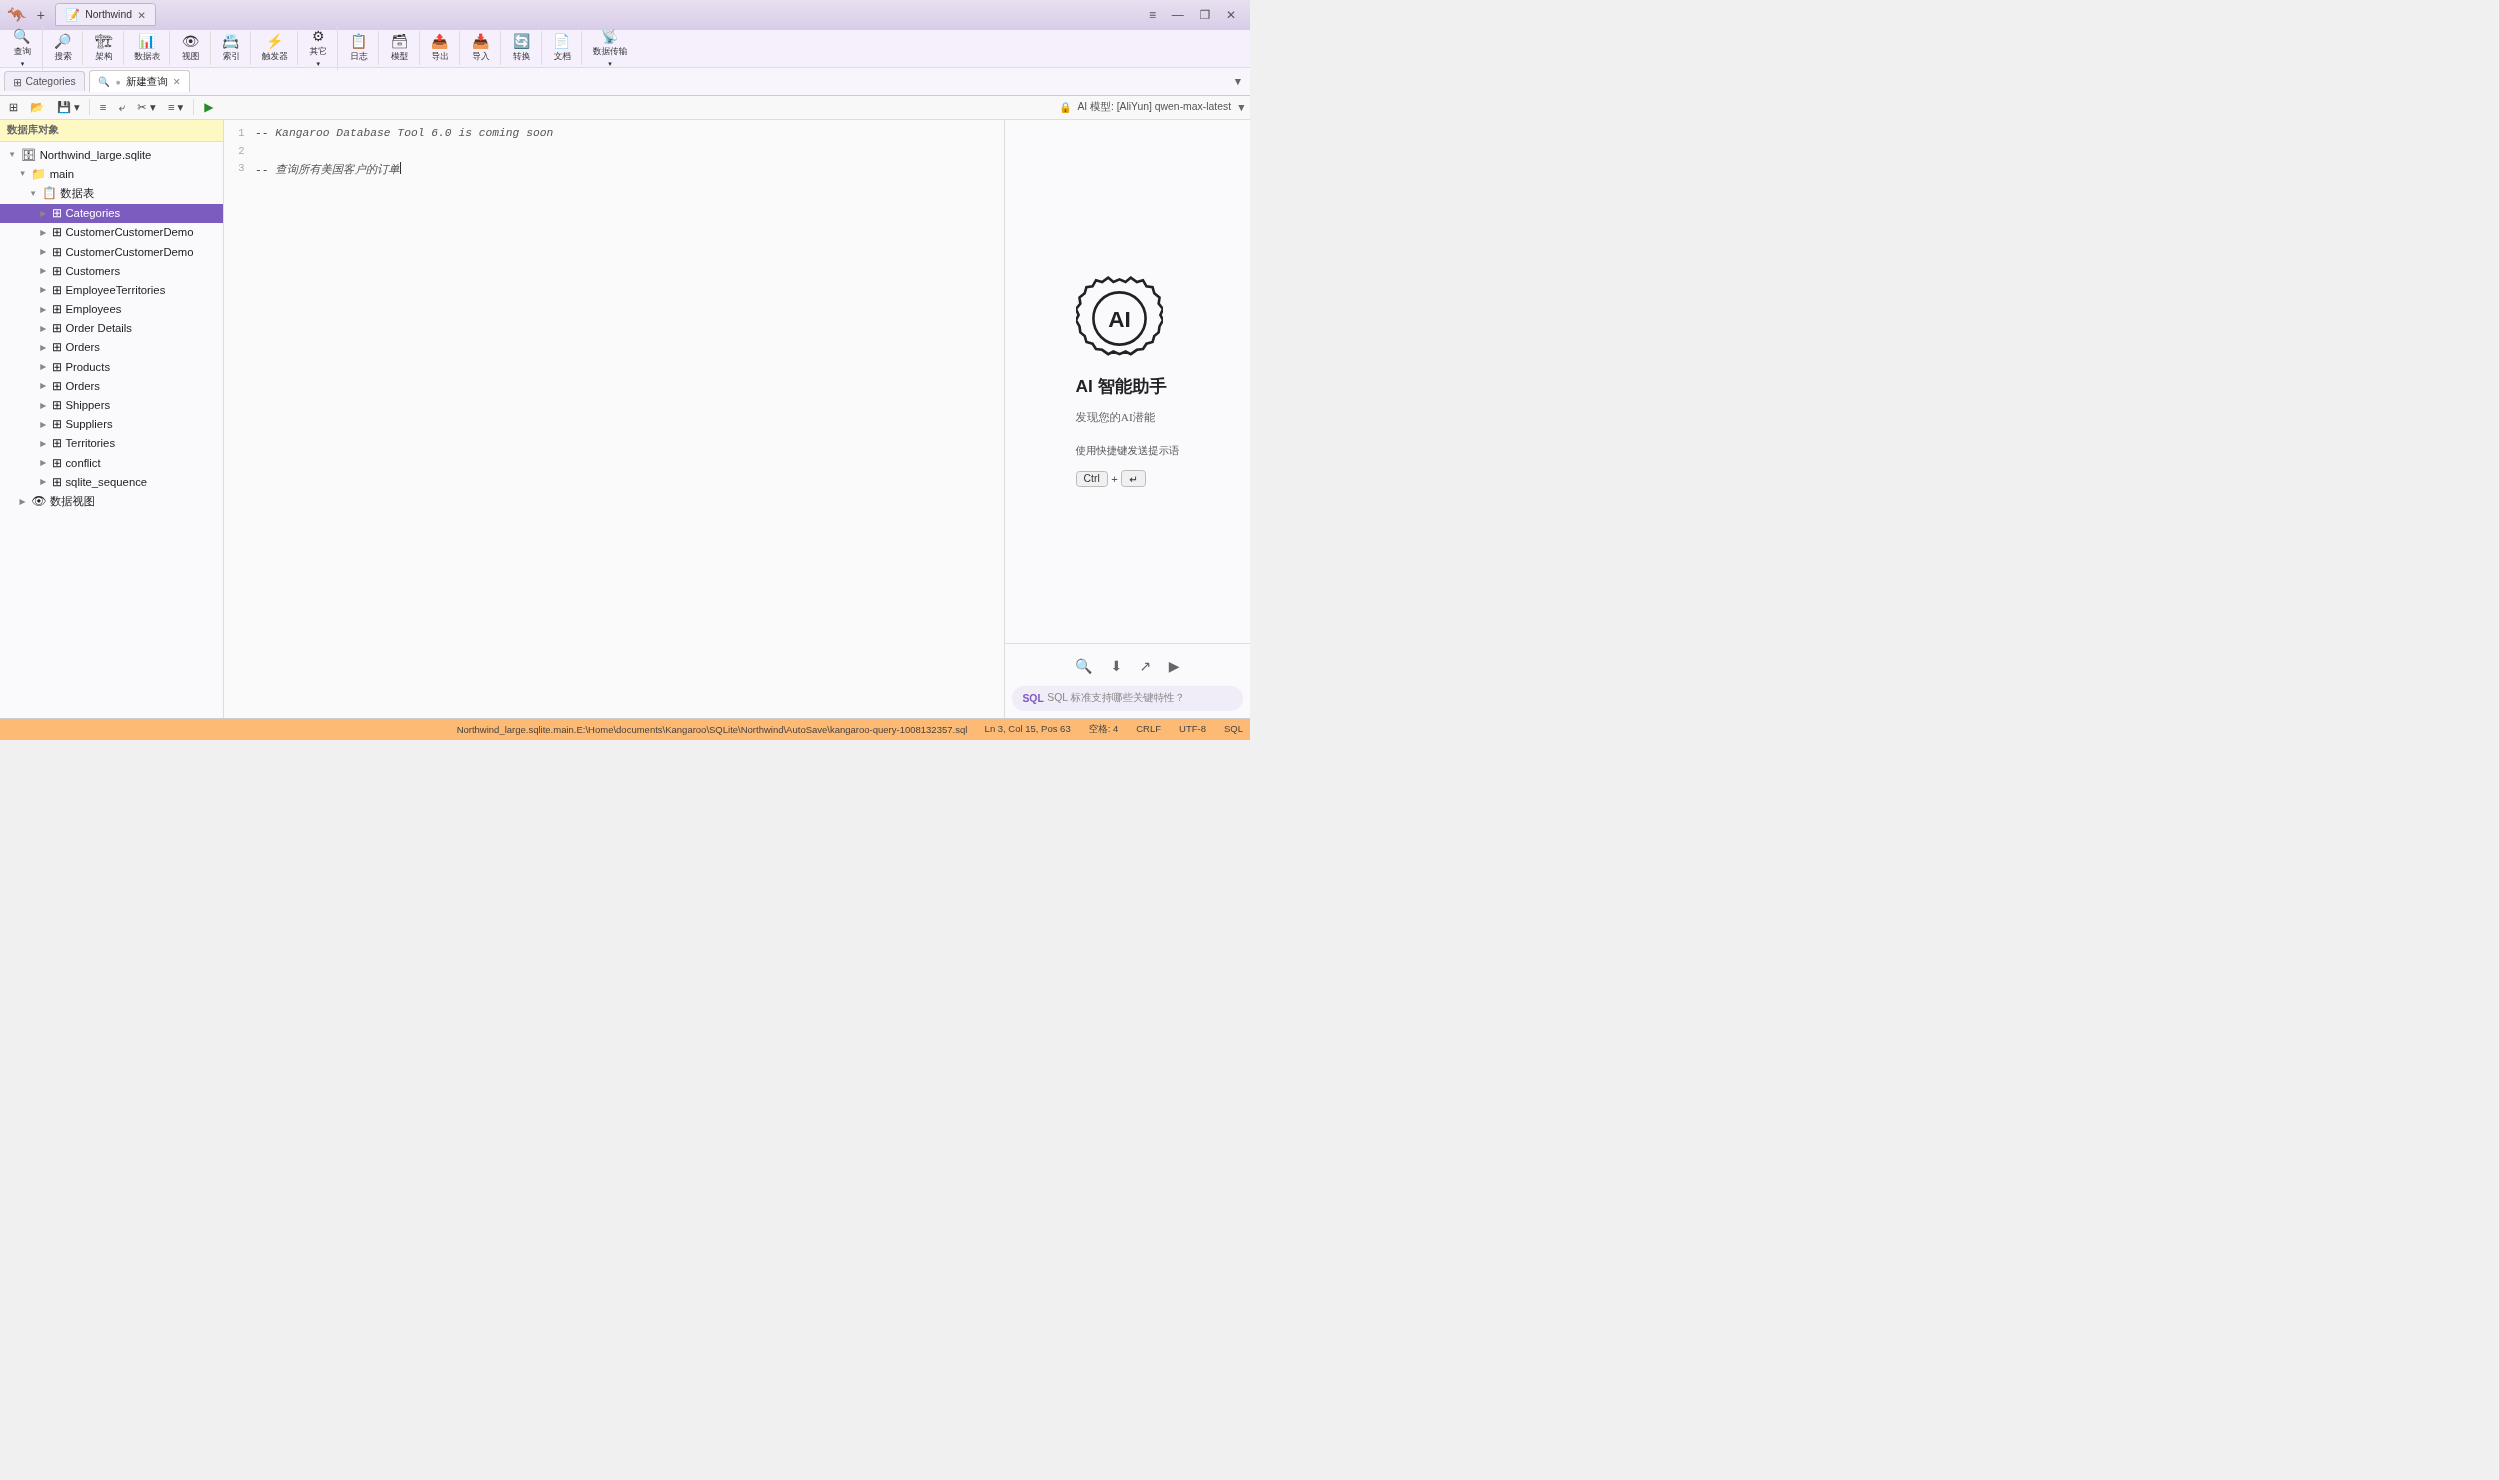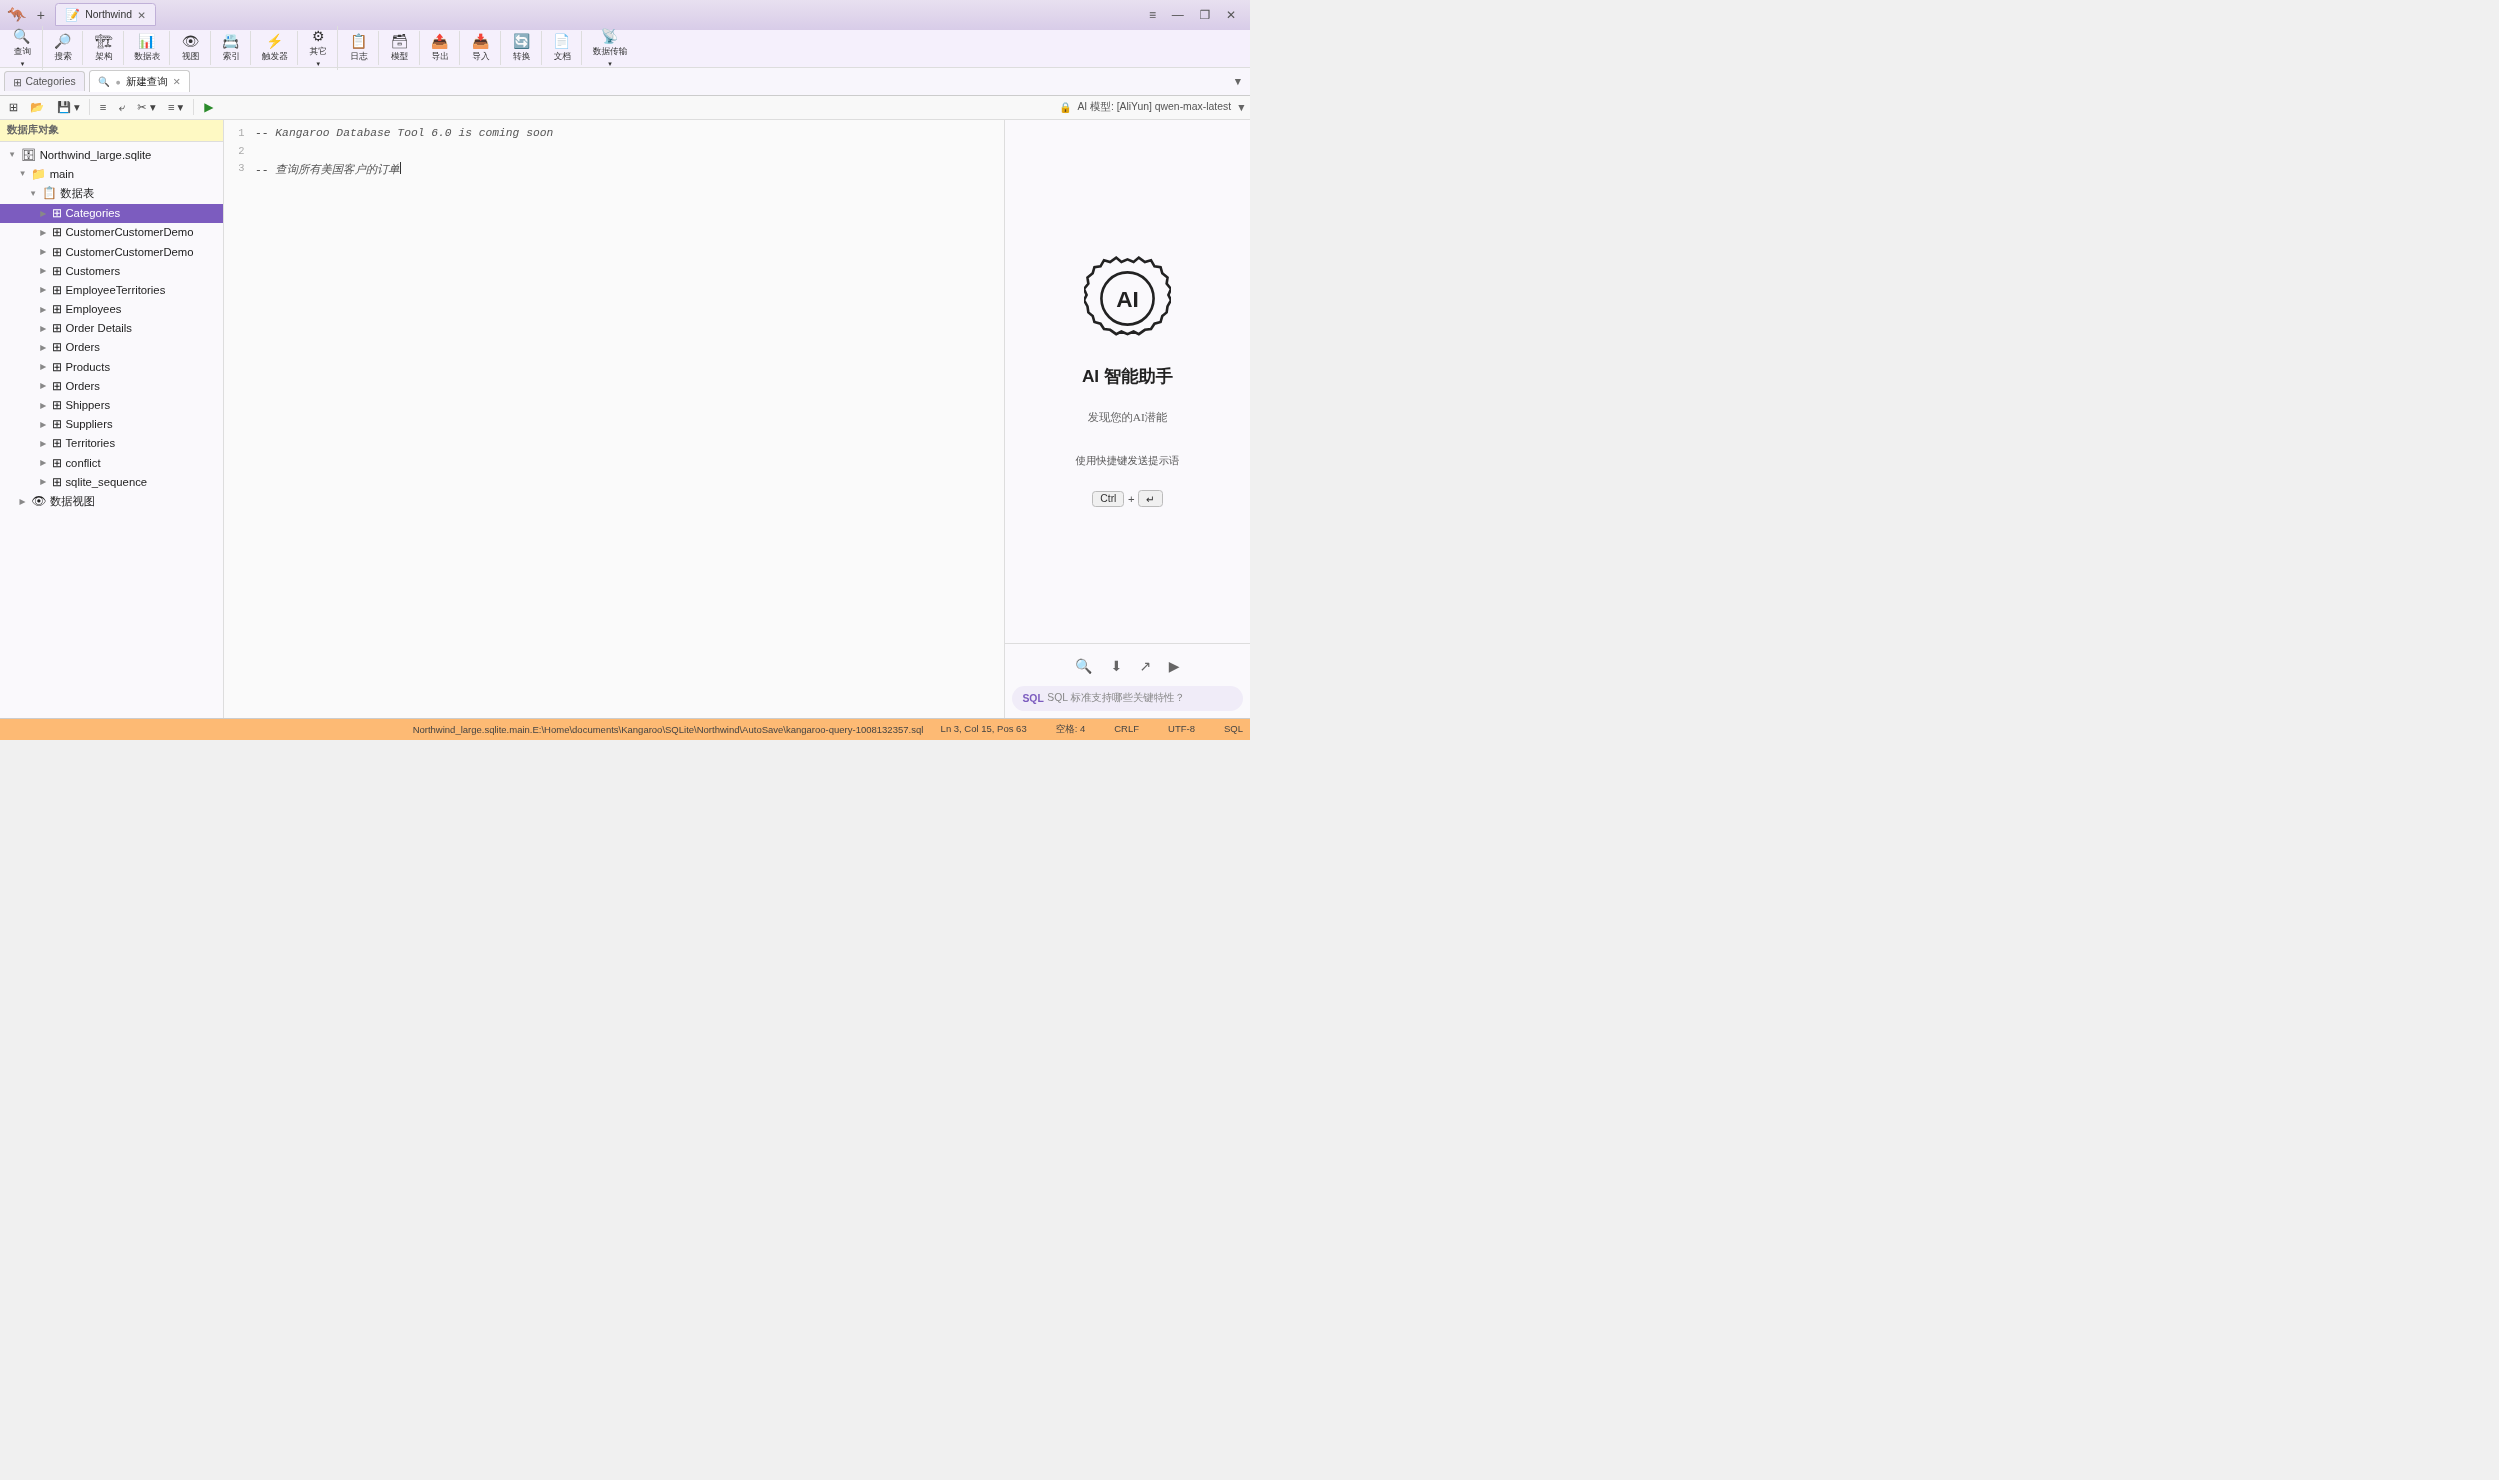--- a/index.html
+++ b/index.html
@@ -151,22 +151,22 @@
       animation: blink 1s step-end infinite;
     }
     @keyframes blink { 50% { opacity: 0; } }
 
     
     #ai-panel {
       width: 246px; background: #faf9fc; border-left: 0.9px solid #ddd;
       display: flex; flex-direction: column; align-items: center;
     }
     #ai-content {
-      flex: 1; display: flex; flex-direction: column; align-items: center;
-      justify-content: center; gap: 22px; padding: 17.3px;
+      flex: 1; display: flex; flex-direction: column; 
+      justify-content: center; gap: 12px; padding: 17.3px;
     }
     #ai-shortcut-keys {
       display: flex; align-items: center; gap: 3.5px;
     }
     .key-badge {
       background: #f0f0f0; border: 0.9px solid #bbb; border-radius: 3.5px;
       padding: 1.7px 7px; font-size: 10.4px; color: #333;
     }
     #ai-bottom {
       width: 100%; border-top: 0.9px solid #ddd; padding: 7px;
@@ -184,21 +184,21 @@
       font-size: 10.4px; color: #888; display: flex; align-items: center;
     }
 
     
     #status-bar {
       display: flex; align-items: center; height: 22.5px;
       background: #fdba74; border-top: 0.9px solid #ccc;
       padding: 0 7px; font-size: 9.5px; color: #444; gap: 17.3px; text-align: right;
     }
     #status-bar .status-left { flex: 1; overflow: hidden; white-space: nowrap; text-overflow: ellipsis; }
-    #status-bar .status-right { display: flex; gap: 29px; flex-shrink: 0; }
+    #status-bar .status-right { display: flex; gap: 18px; flex-shrink: 0; }
 
     
     .ai-badge {
       width: 87px; height: 87px; position: relative;
       display: flex; align-items: center; justify-content: center;
     }
   </style>
 </head>
 <body>
 

